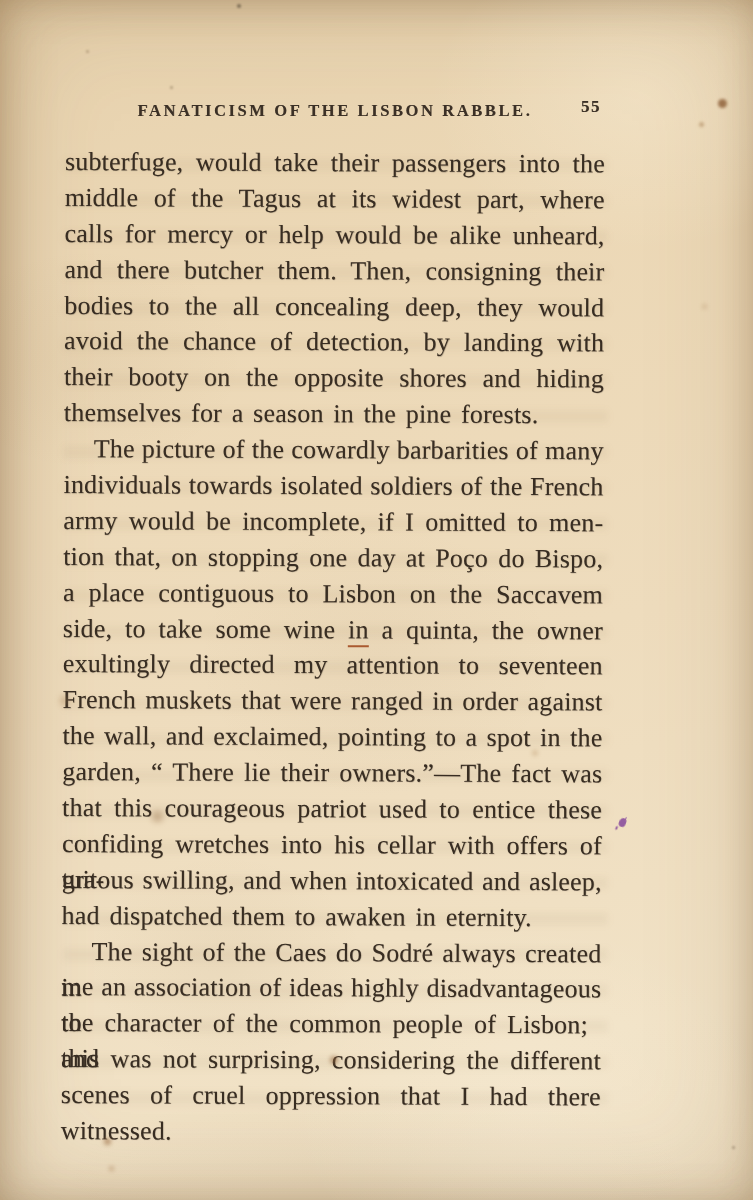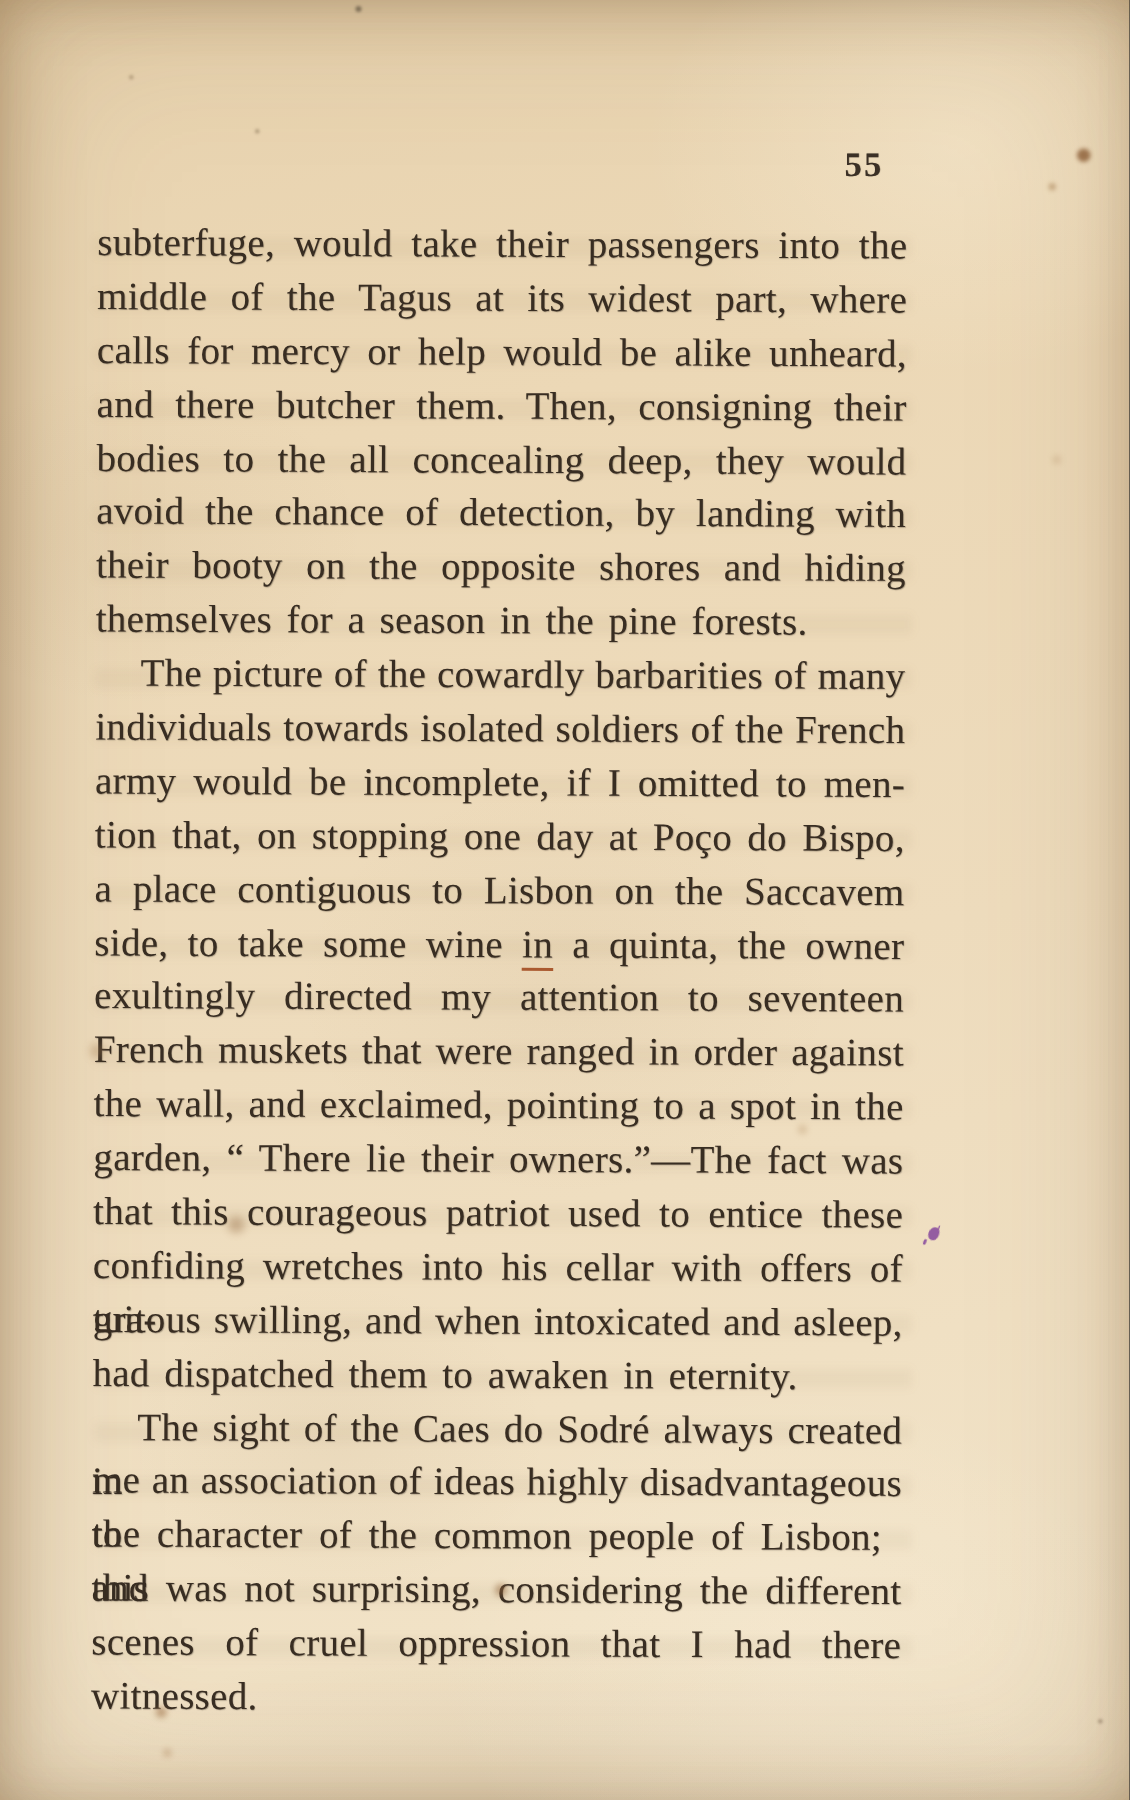--- a/index.html
+++ b/index.html
@@ -28,21 +28,21 @@
   .ghost { position:absolute; left:63px; top:140px; width:545px; height:975px;
     background: repeating-linear-gradient(180deg,
       transparent 0px, transparent 17px,
       rgba(130,100,62,.06) 21px, rgba(130,100,62,.06) 29px,
       transparent 33px, transparent 35.9px);
     filter: blur(3px); pointer-events:none; }
 
   .header { position:absolute; left:65px; top:101px; width:540px; text-align:center;
     font-weight:bold; font-size:16.5px; letter-spacing:2.6px; color:#3b3026;
     text-shadow:.3px .4px .5px rgba(59,48,38,.45); }
-  .pagenum { position:absolute; right:16px; top:-4px; font-size:23px; letter-spacing:1.5px; }
+  .pagenum { position:absolute; right:4px; top:-4px; font-size:17px; letter-spacing:1.5px; }
 
   .body { position:absolute; left:65px; top:144px; width:540px;
     font-size:26px; color:#382d22; letter-spacing:.2px;
     text-shadow:.4px .5px .7px rgba(56,45,34,.38);
     transform:rotate(.25deg); transform-origin:0 0; }
   .line { height:35.9px; line-height:35.9px; overflow:visible; }
   .line.j { text-align:justify; text-align-last:justify; }
   .line.nj { word-spacing:3px; }
   .line.ind { text-indent:30px; }
   .u-mark { border-bottom:2px solid rgba(170,90,48,.8); padding-bottom:1px; }
@@ -54,20 +54,21 @@
 </style>
 </head>
 <body>
 
 <div class="stage">
   <div class="page"></div>
   <div class="texture"></div>
   <div class="ghost"></div>
 
   <div class="header">
+    <span>FANATICISM OF THE LISBON RABBLE.</span>
     <span class="pagenum">55</span>
   </div>
 
   <div class="body">
       <div class="line j">subterfuge, would take their passengers into the</div>
       <div class="line j">middle of the Tagus at its widest part, where</div>
       <div class="line j">calls for mercy or help would be alike unheard,</div>
       <div class="line j">and there butcher them. Then, consigning their</div>
       <div class="line j">bodies to the all concealing deep, they would</div>
       <div class="line j">avoid the chance of detection, by landing with</div>

